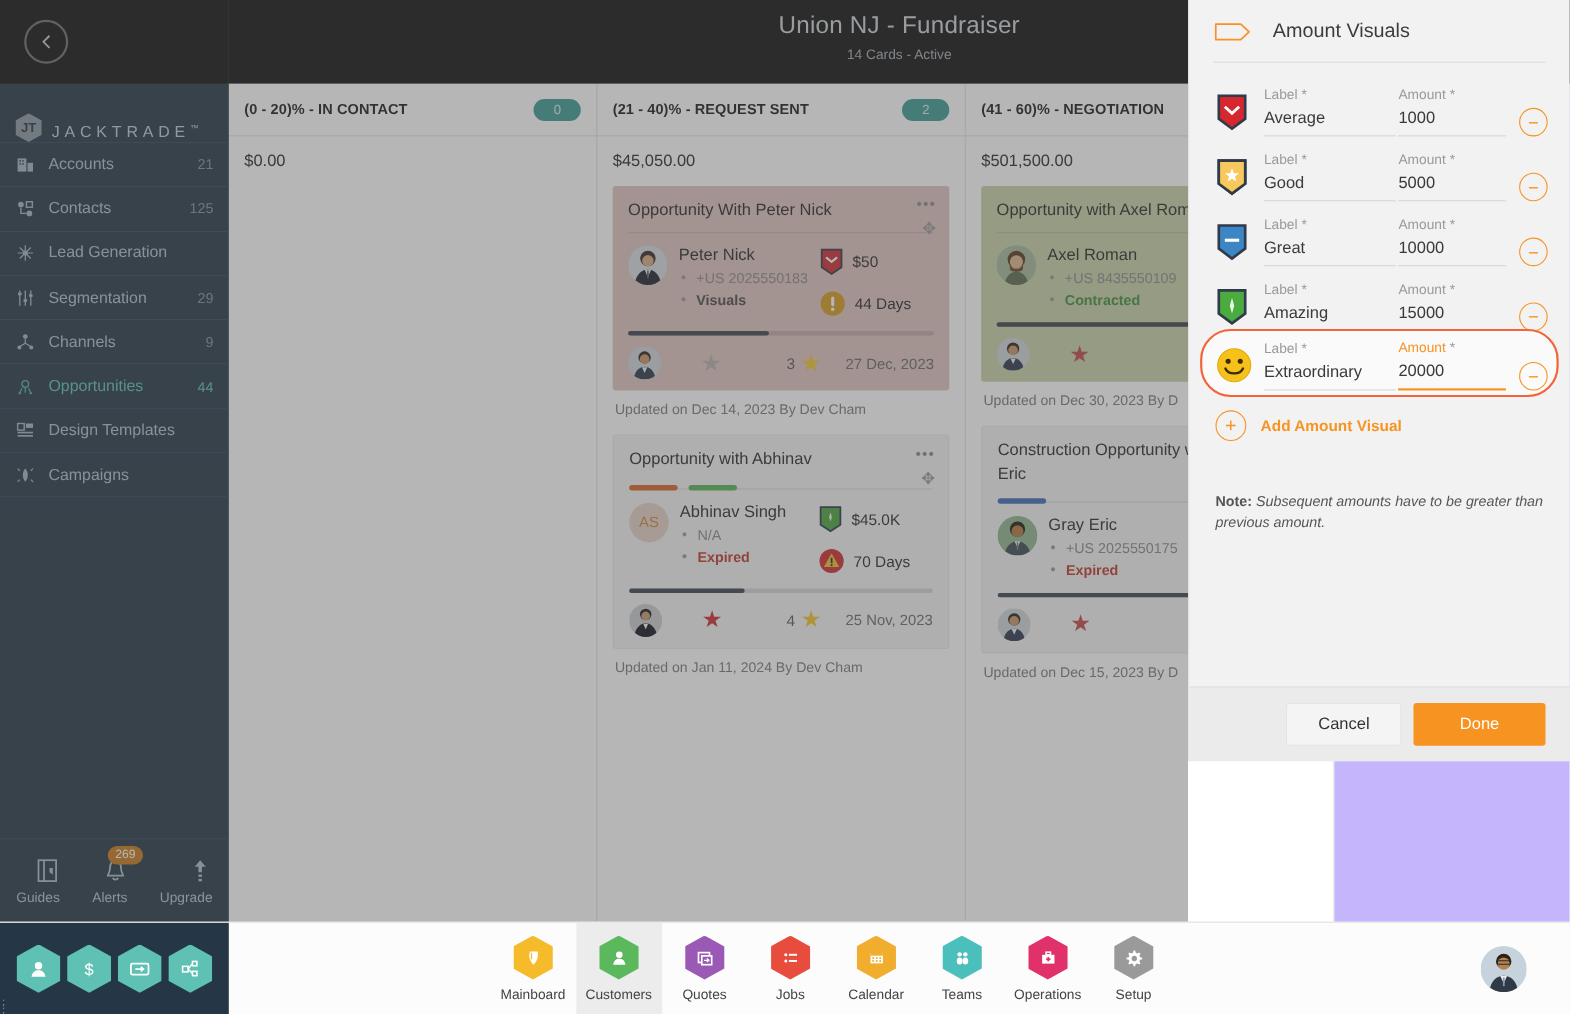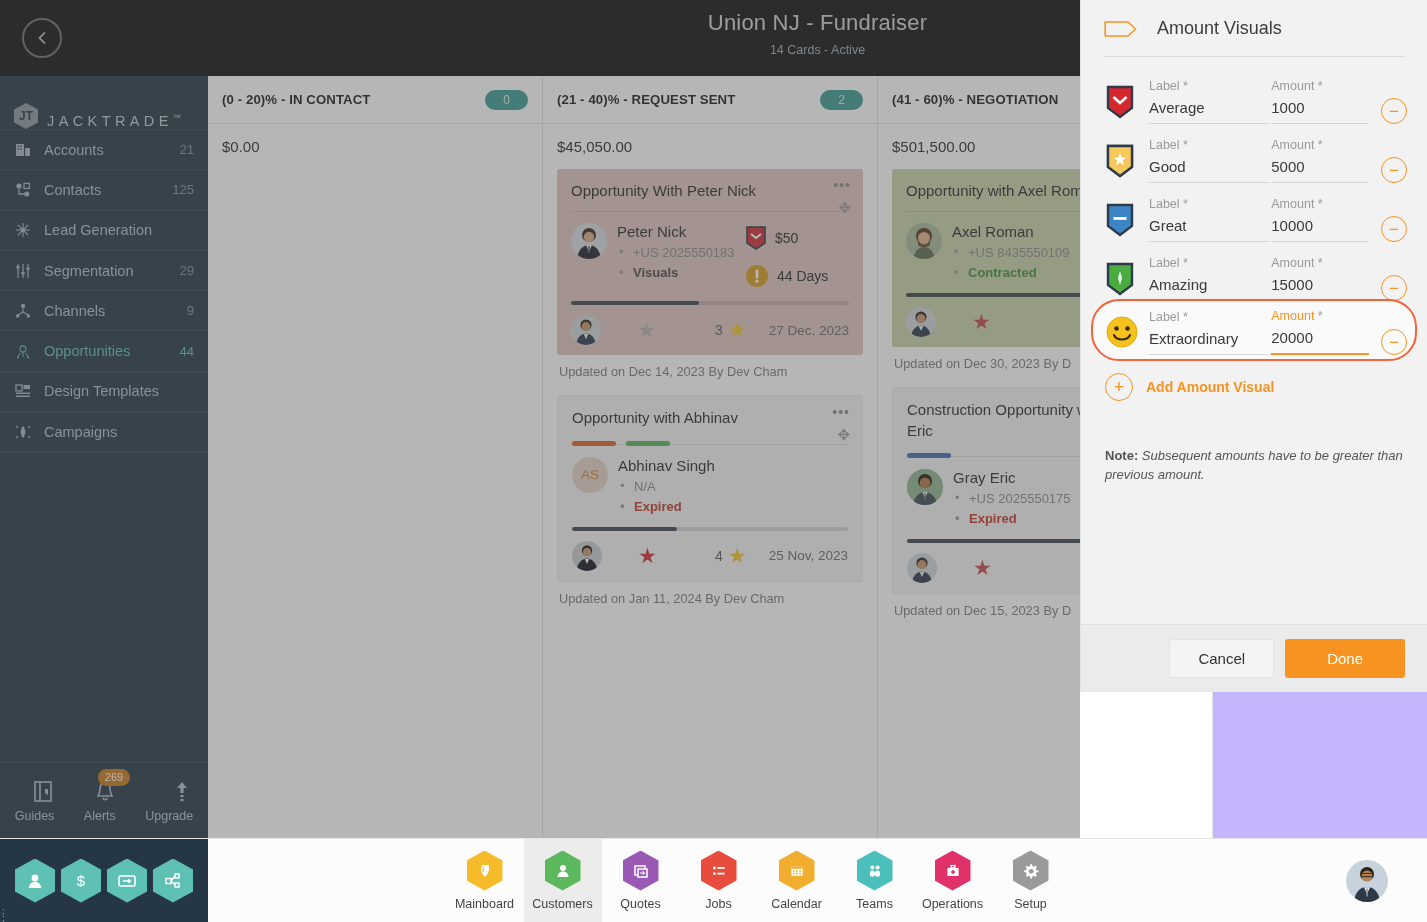--- a/index.html
+++ b/index.html
@@ -510,20 +510,38 @@
           </div>
           <div class="card-main">
             <div class="cm-left">
               <div class="avatar initials">AS</div>
               <div>
                 <div class="pname">Abhinav Singh</div>
                 <div class="pmeta">N/A</div>
                 <div class="pmeta red">Expired</div>
               </div>
             </div>
+            <div class="cm-right">
+              <div class="cm-row">
+                <svg width="22" height="26" viewBox="0 0 22 26">
+                  <path d="M2 2 H20 V18 L11 24 L2 18 Z" fill="#4aa43f" stroke="#2f3a4a" stroke-width="1.6"></path>
+                  <path d="M11 7 L12.3 11 L11 15 L9.7 11 Z" fill="#eaf7e6"></path>
+                </svg>
+                <span>$45.0K</span>
+              </div>
+              <div class="cm-row">
+                <svg width="24" height="24" viewBox="0 0 24 24">
+                  <circle cx="12" cy="12" r="11" fill="#cf2b32"></circle>
+                  <path d="M12 5 L19 17.5 L5 17.5 Z" fill="#f1c22b"></path>
+                  <rect x="11.2" y="9" width="1.6" height="5" fill="#2b2b2b"></rect>
+                  <circle cx="12" cy="15.7" r="1" fill="#2b2b2b"></circle>
+                </svg>
+                <span>70 Days</span>
+              </div>
+            </div>
           </div>
           <div class="progress-wrap">
             <div class="progress-bar" style="width:38%"></div>
           </div>
           <div class="card-foot">
             <div class="cf-av">
               <svg width="30" height="30" viewBox="0 0 30 30">
                   <rect width="30" height="30" fill="#c8ccce"></rect>
                   <circle cx="15" cy="9.5" r="5.2" fill="#211a15"></circle>
                   <circle cx="15" cy="11" r="4" fill="#c59a73"></circle>

